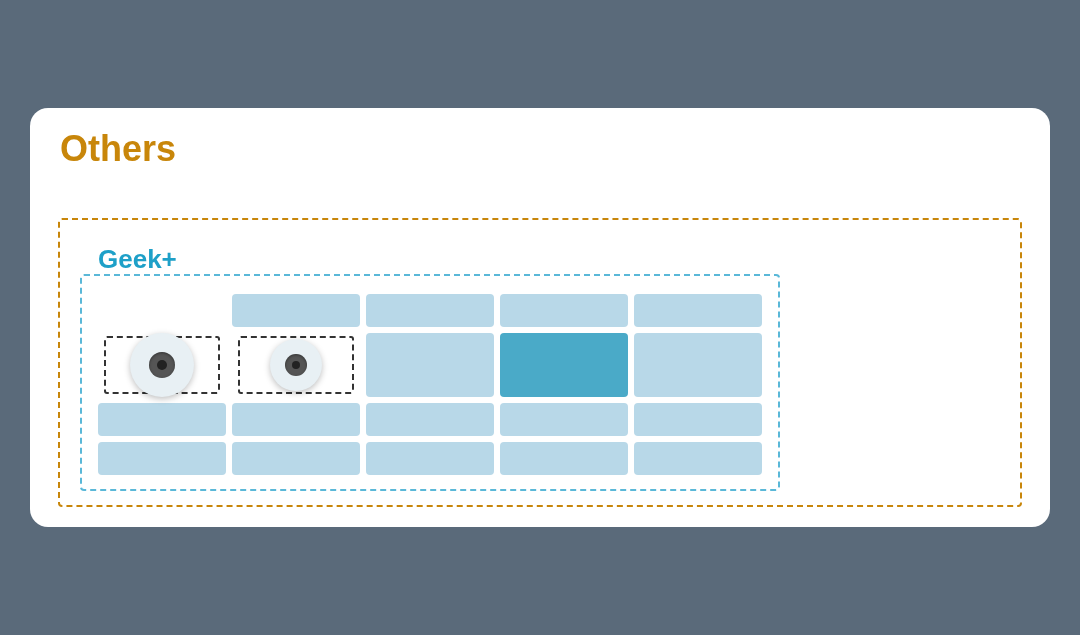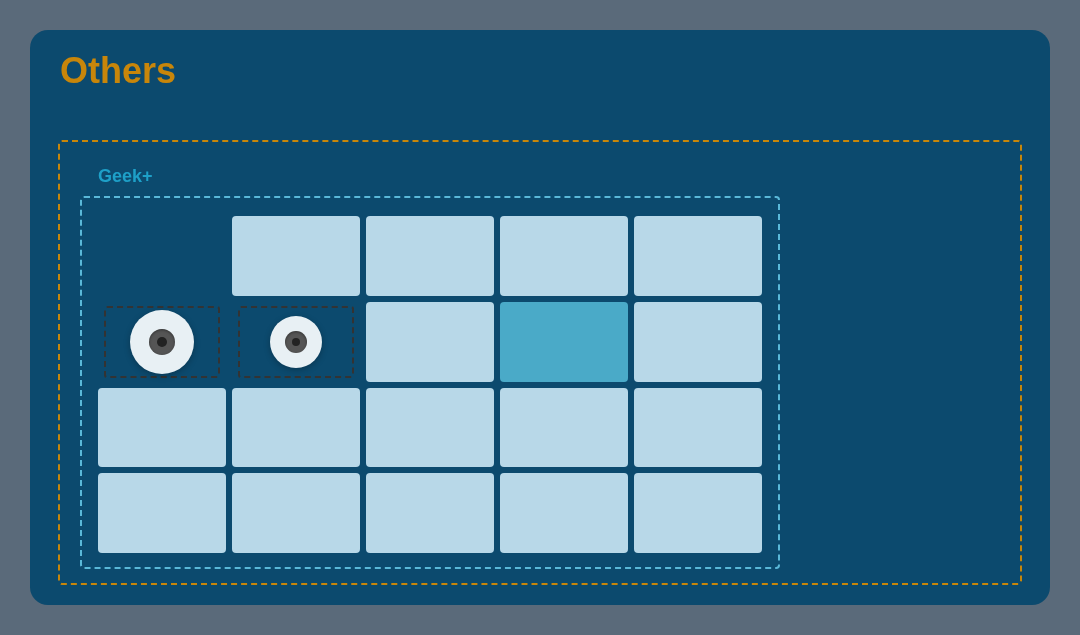--- a/index.html
+++ b/index.html
@@ -9,22 +9,22 @@
       height: 635px;
       background: #5a6a7a;
       display: flex;
       align-items: center;
       justify-content: center;
       font-family: Arial, sans-serif;
     }
 
     .outer-card {
       width: 1020px;
-      height: 575px;
-      background: #0c4a6e;
+      height: 419px;
+      background: #ffffff;
       border-radius: 18px;
       position: relative;
       padding: 20px 24px;
     }
 
     .others-label {
       font-size: 36px;
       font-weight: bold;
       color: #c8860a;
       margin-bottom: 14px;
@@ -150,21 +150,21 @@
 </head>
 <body>
 
 <div class="outer-card">
 
   <div class="others-label">Others</div>
 
   <div class="outer-dashed-border"></div>
 
   <div style="position: absolute; top: 136px; left: 68px; z-index: 2;">
-    <span style="font-size: 18px; font-weight: bold; color: #1ea0c8;">Geek+</span>
+    <span style="font-size: 26px; font-weight: bold; color: #1ea0c8;">Geek+</span>
   </div>
 
   <div class="inner-dashed-border"></div>
 
   <div class="grid-container">
 
     <div class="grid-cell empty"></div>
     <div class="grid-cell"></div>
     <div class="grid-cell"></div>
     <div class="grid-cell"></div>

